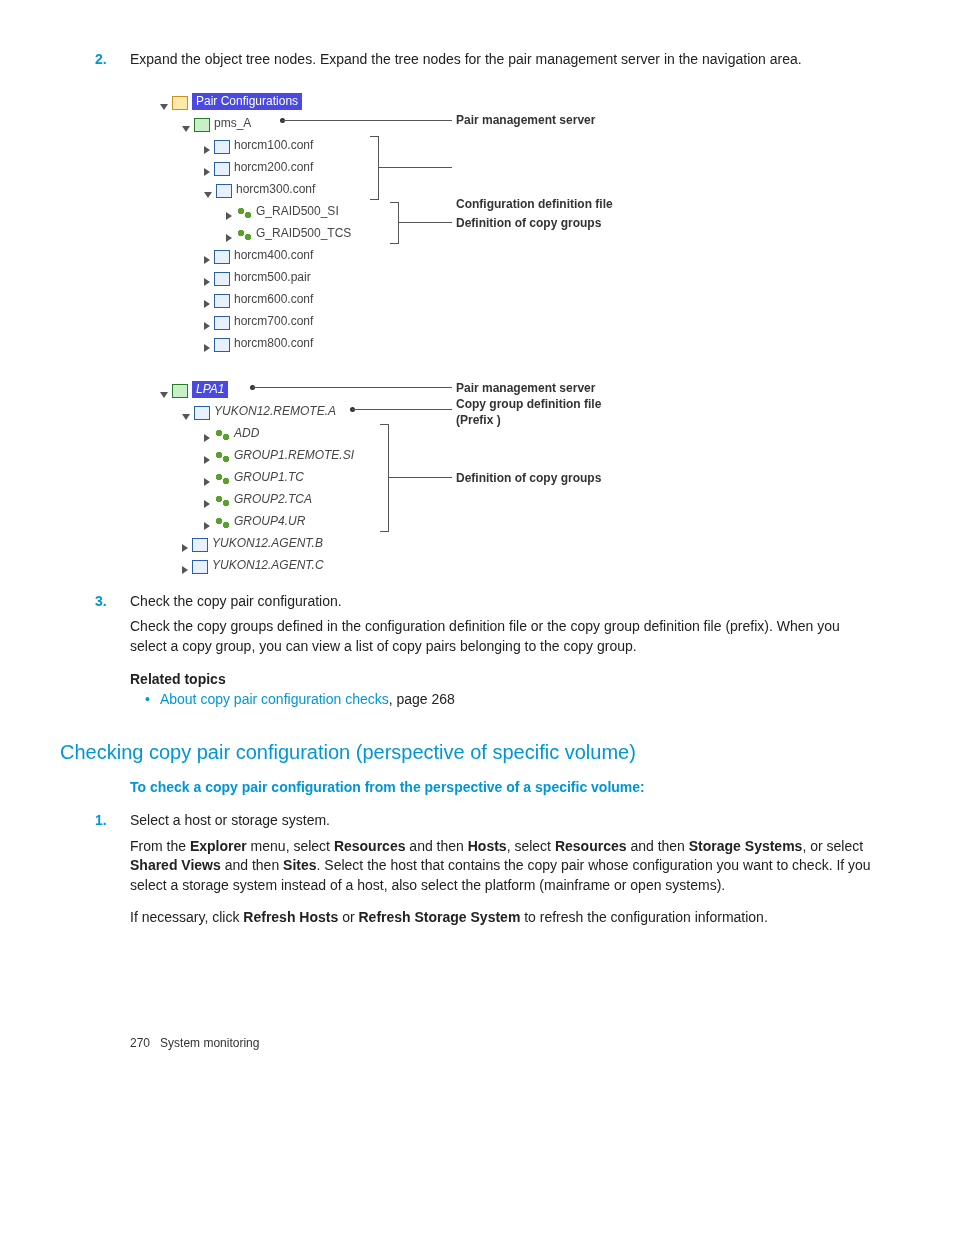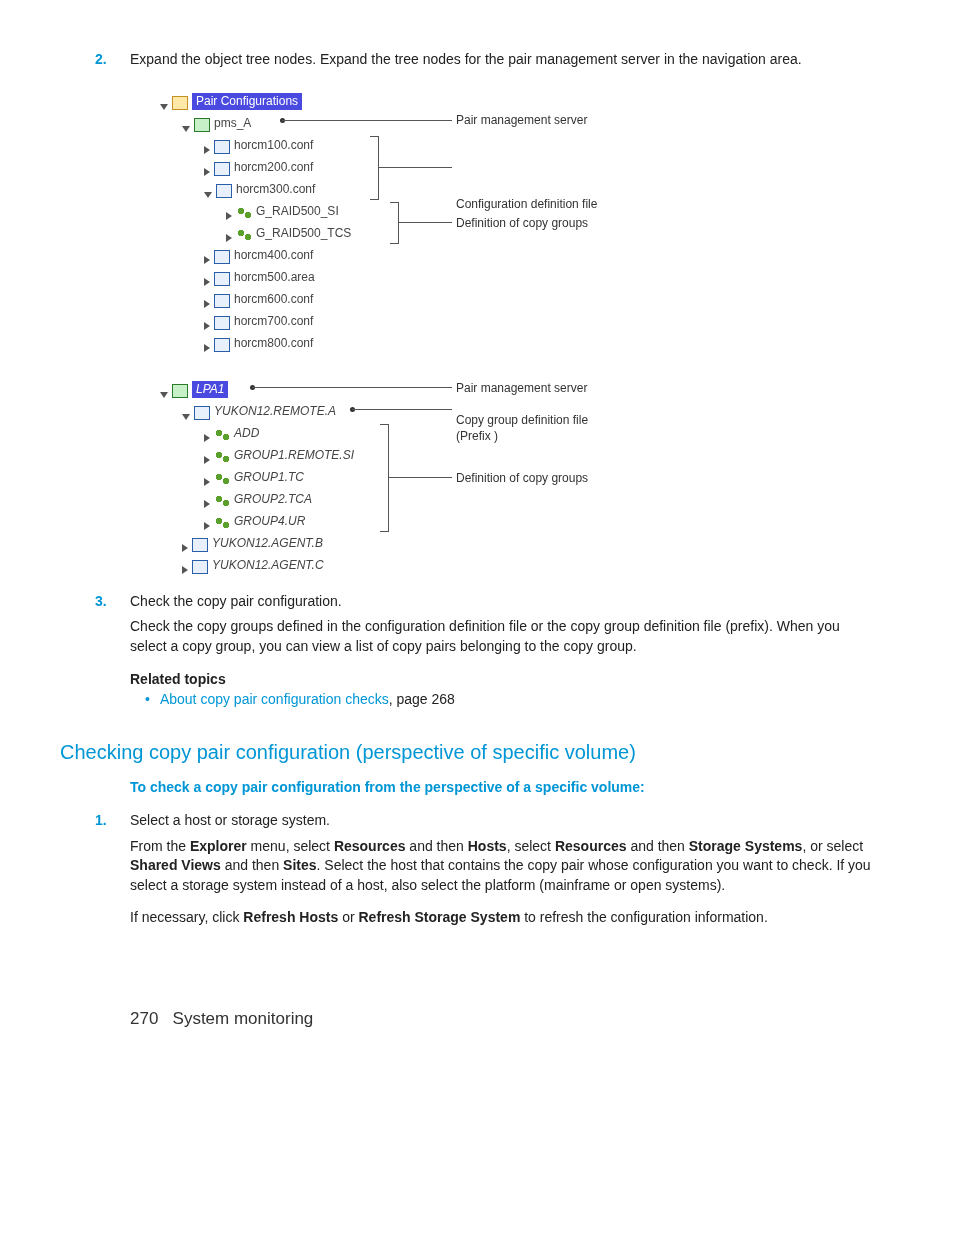--- a/index.html
+++ b/index.html
@@ -106,32 +106,32 @@
     margin: 6px 16px 12px 0;
   }
   .bold { font-weight: bold; }
   .procheading {
     color: #0096d6;
     font-weight: bold;
     font-size: 14px;
     margin: 0 0 14px 70px;
   }
   .footer {
-    margin-top: 80px;
-    font-size: 17px;
+    margin-top: 108px;
+    font-size: 12px;
     color: #333;
     padding-left: 70px;
   }
   .fig-wrap {
     position: relative;
     display: flex;
   }
   .tree-col { width: 280px; }
   .tree-col2 { width: 280px; font-style: italic; }
-  .ann-col { flex:1; position: relative; }
+  .ann-col { flex:1; position: relative; font-weight: bold; }
   .ann-line {
     position: absolute;
     border-top: 1px solid #555;
   }
   .ann-text {
     position: absolute;
     font-size: 12px;
     color: #333;
   }
   .vbracket {
@@ -196,21 +196,21 @@
               <span>G_RAID500_TCS</span>
             </div>
           <div class="tree-row ind2">
               <span class="tri-right"></span>
               <span class="ticon"></span>
               <span>horcm400.conf</span>
             </div>
           <div class="tree-row ind2">
               <span class="tri-right"></span>
               <span class="ticon"></span>
-              <span>horcm500.area</span>
+              <span>horcm500.pair</span>
             </div>
           <div class="tree-row ind2">
               <span class="tri-right"></span>
               <span class="ticon"></span>
               <span>horcm600.conf</span>
             </div>
           <div class="tree-row ind2">
               <span class="tri-right"></span>
               <span class="ticon"></span>
               <span>horcm700.conf</span>
@@ -286,21 +286,21 @@
               <span>YUKON12.AGENT.C</span>
             </div>
         </div>
         <div class="ann-col">
           <div class="dot" style="left:-190px; top:9px;"></div>
           <div class="ann-line" style="left:-188px; top:11px; width:200px;"></div>
           <div class="ann-text" style="left:16px; top:4px;">Pair management server</div>
 
           <div class="dot" style="left:-90px; top:31px;"></div>
           <div class="ann-line" style="left:-88px; top:33px; width:100px;"></div>
-          <div class="ann-text" style="left:16px; top:36px; width:160px;">Copy group definition file (Prefix )</div>
+          <div class="ann-text" style="left:16px; top:20px; width:160px;">Copy group definition file (Prefix )</div>
 
           <div class="vbracket" style="left:-60px; top:48px; height:106px;"></div>
           <div class="ann-line" style="left:-52px; top:101px; width:64px;"></div>
           <div class="ann-text" style="left:16px; top:94px;">Definition of copy groups</div>
         </div>
       </div>
     </div>
   </li>
 
   <li>

